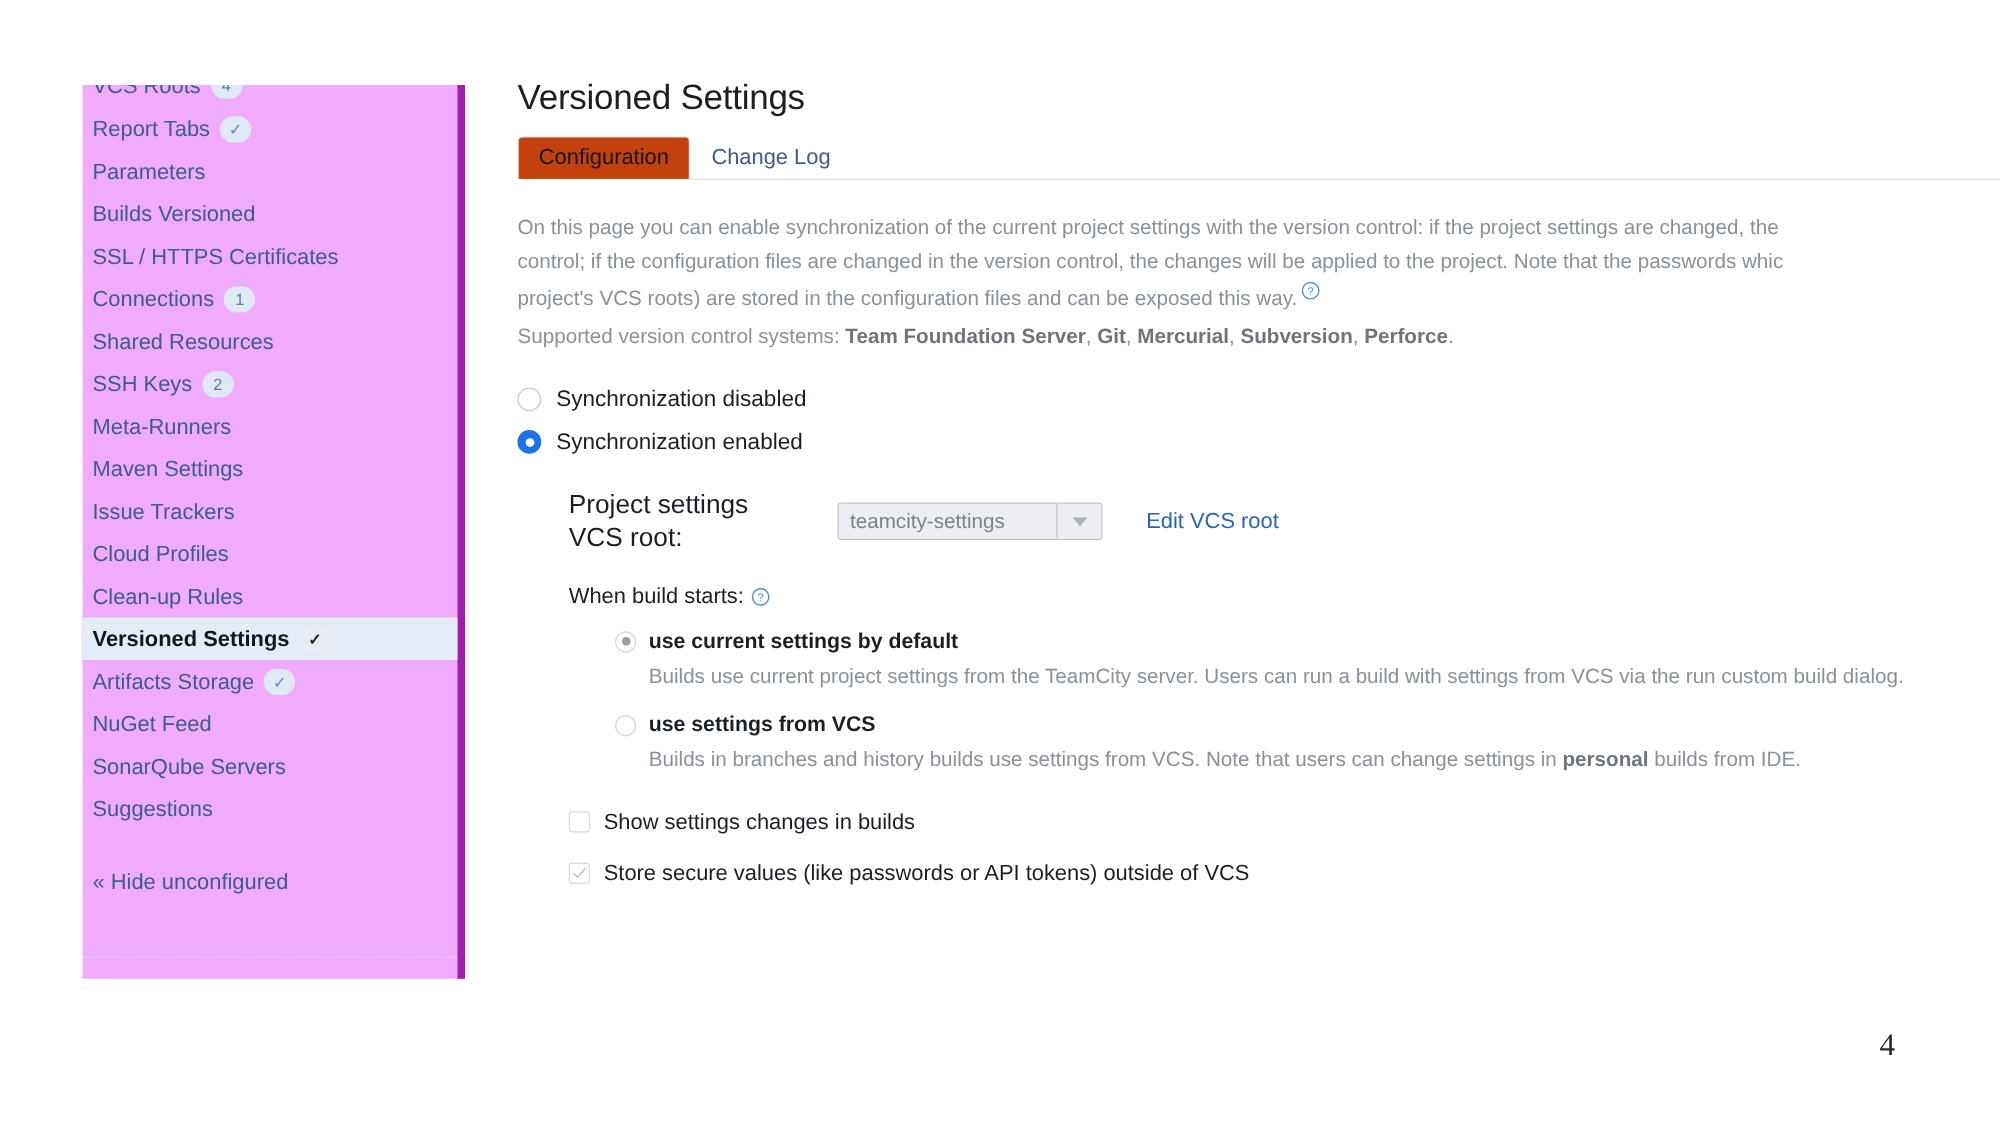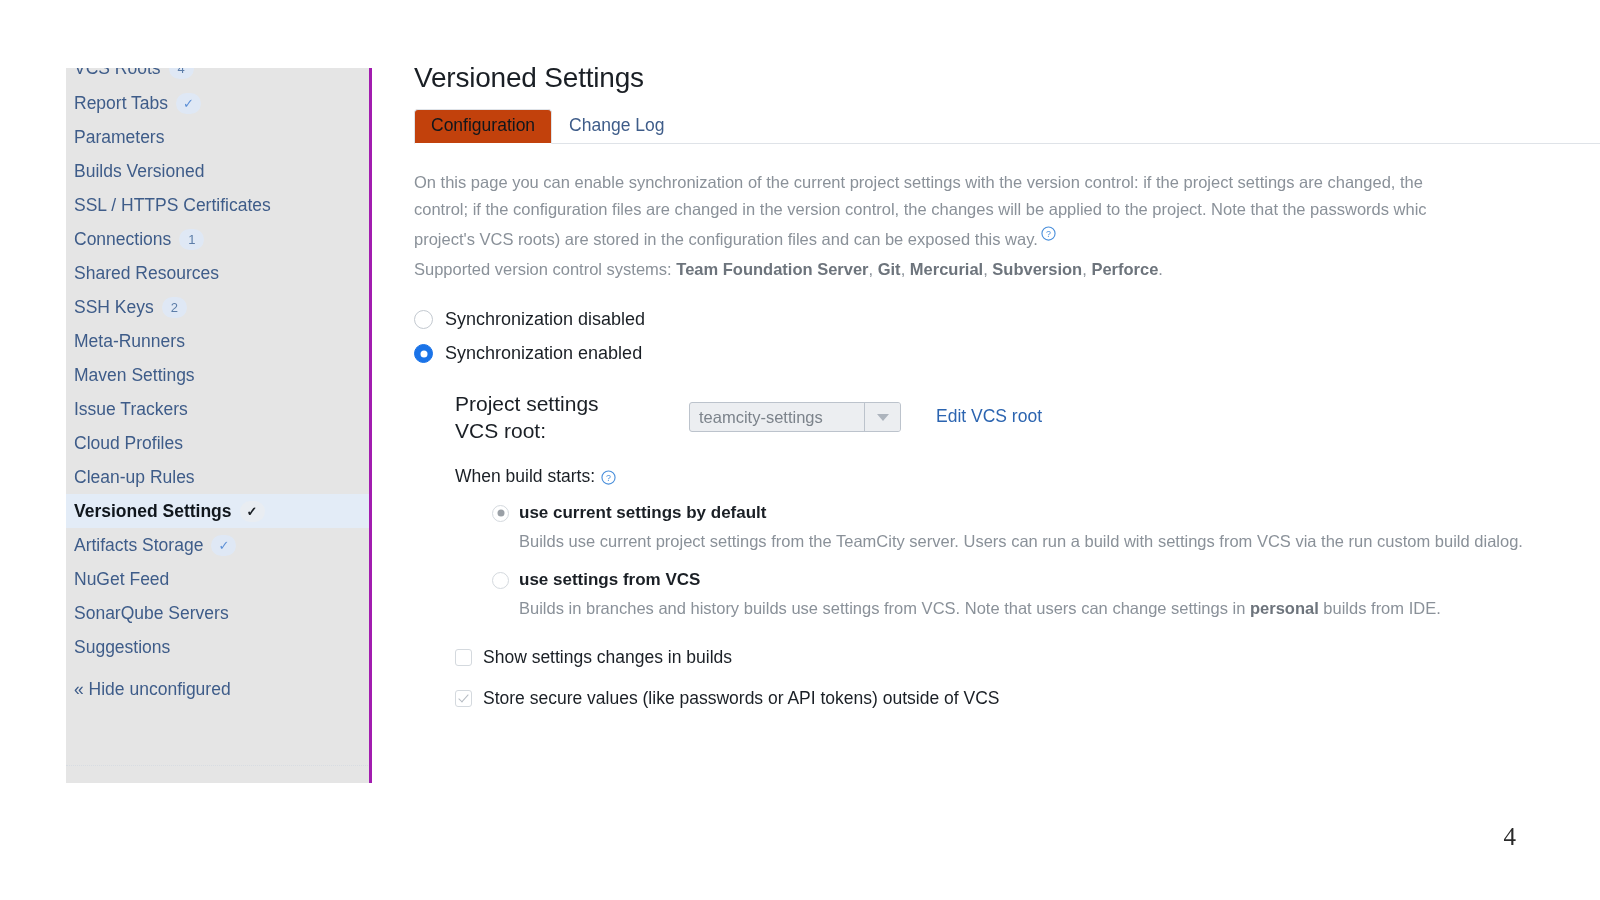--- a/index.html
+++ b/index.html
@@ -9,22 +9,22 @@
     font-family: "Liberation Sans", sans-serif;
     overflow: hidden;
   }
   #root { position: relative; width: 1600px; height: 900px; background: #ffffff; }
 
   
   .sidebar {
     position: absolute;
     left: 66px; top: 68px;
     width: 306px; height: 715px;
-    background: #e5e5e5;
-    border-right: 3px solid #a21caf;
+    background: #f0abfc;
+    border-right: 6px solid #a21caf;
     overflow: hidden;
   }
   .nav-item {
     position: relative;
     display: flex; align-items: center;
     height: 34px;
     padding-left: 8px;
     font-size: 17.5px;
     color: #3e5c89;
     white-space: nowrap;
@@ -45,21 +45,21 @@
     padding: 0 6px;
     border-radius: 11px;
     background: #dfe8f5;
     color: #5c7da8;
     font-size: 13px;
     font-weight: normal;
   }
   .badge.check { color: #5c8fd6; font-size: 13px; }
   .nav-item.active .badge.check { background: #e9edf2; color: #1a1f25; font-weight: bold; }
   .hide-unconf {
-    margin-top: 8px;
+    margin-top: 24px;
     padding-left: 8px;
     height: 34px;
     display: flex; align-items: center;
     font-size: 17.5px;
     color: #3e5c89;
   }
   .sidebar-divider {
     position: absolute; left: 0; bottom: 17px; width: 306px;
     border-top: 1px dotted #d7dce2;
   }
@@ -154,21 +154,21 @@
     margin-top: 26px;
     margin-left: 41px;
     display: flex; align-items: flex-start;
   }
   .vcs-label {
     font-size: 21px; color: #1a1f25;
     width: 180px; line-height: 27px;
   }
   .select-box {
     width: 212px; height: 30px;
-    margin-left: 54px; margin-top: 12px;
+    margin-left: 35px; margin-top: 12px;
     display: flex; align-items: stretch;
     border: 1px solid #bcc3cc;
     border-radius: 3px;
     background: #eceef1;
     overflow: hidden;
   }
   .select-value {
     flex: 1;
     display: flex; align-items: center;
     padding-left: 9px;

